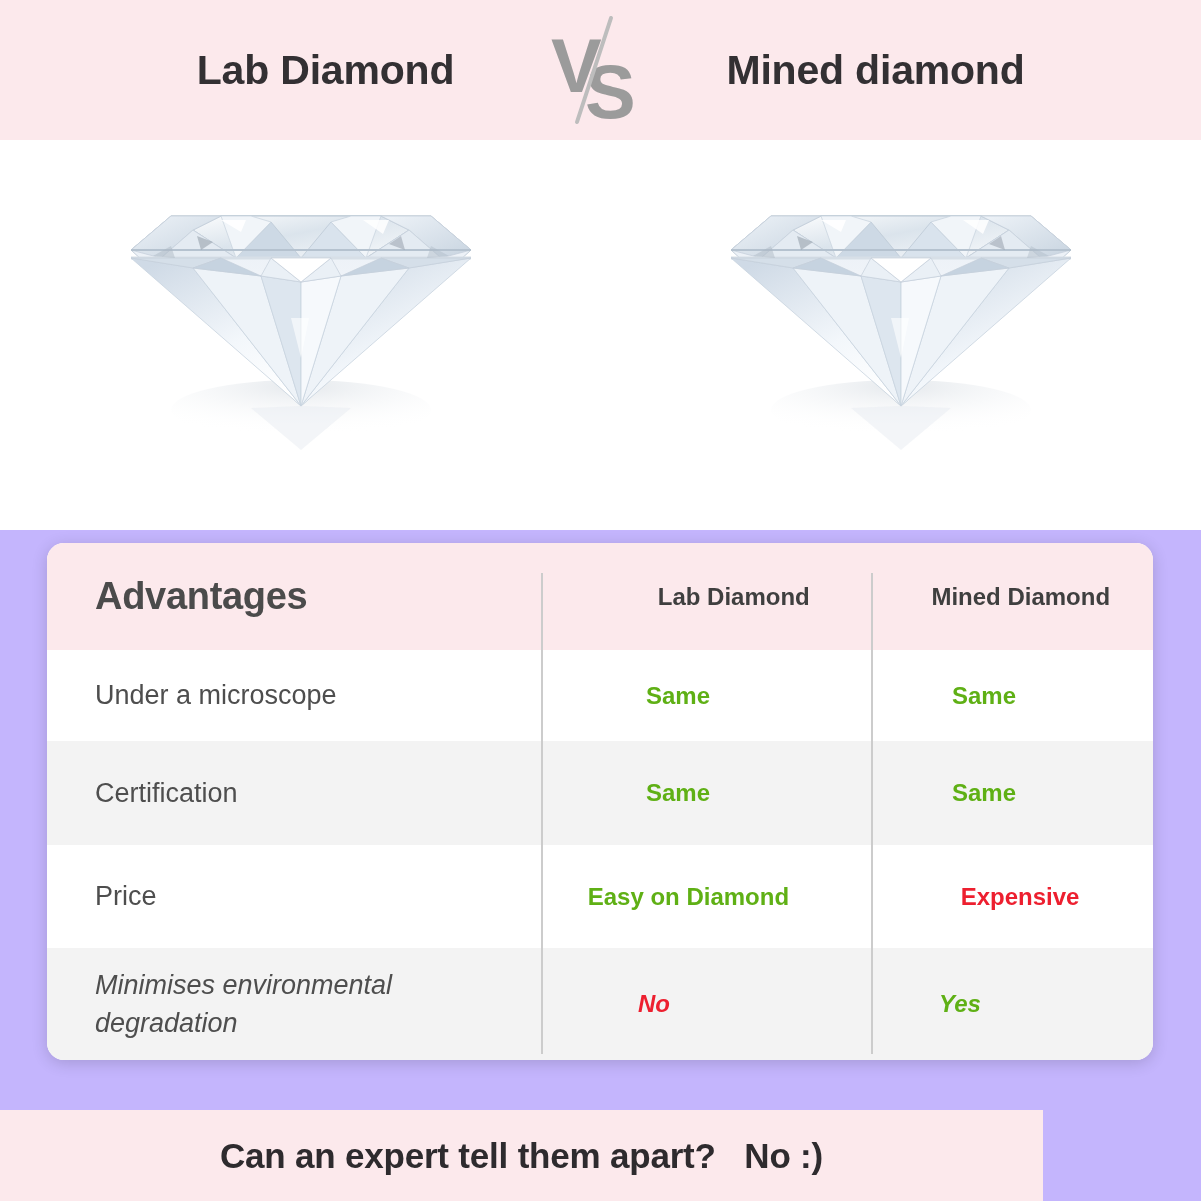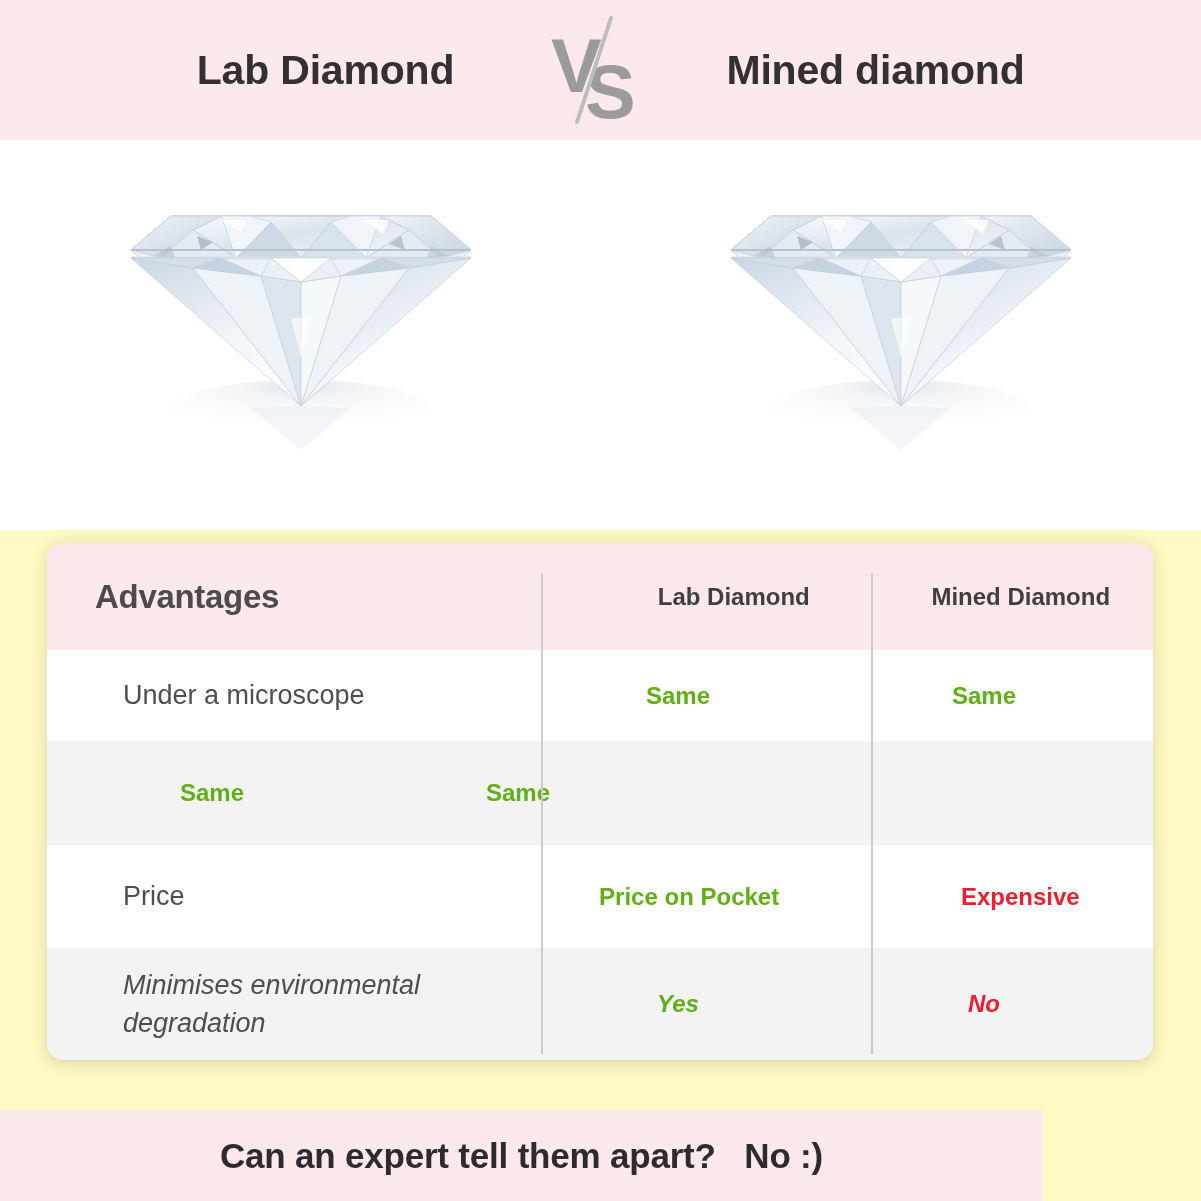--- a/index.html
+++ b/index.html
@@ -2,21 +2,21 @@
 <html><head>
 <meta charset="utf-8">
 <style>
   * { box-sizing: border-box; margin: 0; padding: 0; }
   html, body {
     width: 1201px; height: 1201px;
     background: #ffffff;
     font-family: "Liberation Sans", sans-serif;
     overflow: hidden;
   }
-  .page { position: relative; width: 1201px; height: 1201px; background: #fef9c3; }
+  .page { position: relative; width: 1201px; height: 1201px; background: #c4b5fd; }
 
   
   .top-band {
     position: absolute; left: 0; top: 0; width: 1201px; height: 140px;
     background: #fce9ec;
     display: flex; align-items: center; justify-content: center;
   }
   .top-title {
     font-size: 41px; font-weight: bold; color: #333033;
     letter-spacing: -0.2px; white-space: nowrap;
@@ -45,39 +45,39 @@
     background: #ffffff; border-radius: 17px;
     box-shadow: 0 3px 16px rgba(0,0,0,0.16);
     overflow: hidden;
   }
   .thead {
     height: 107px; background: #fce9ec;
     display: flex; align-items: center;
   }
   .th-adv {
     width: 564px; padding-left: 48px;
-    font-size: 33px; font-weight: bold; color: #4b4b4b;
+    font-size: 38px; font-weight: bold; color: #4b4b4b;
     letter-spacing: -0.3px;
   }
   .th-col {
     width: 330px; text-align: center;
     font-size: 24px; font-weight: bold; color: #3f3f3f;
   }
   .th-col.first { width: 330px; }
   .th-col.second { width: 282px; }
 
   .trow { display: flex; align-items: center; background: #ffffff; }
   .trow.alt { background: #f3f3f3; }
   .trow.r1 { height: 91px; }
   .trow.r2 { height: 104px; }
   .trow.r3 { height: 103px; gap: 43px; }
   .trow.r4 { height: 112px; font-style: italic; }
 
   .td-label {
-    width: 466px; padding-left: 76px; padding-right: 10px;
+    width: 466px; padding-left: 48px; padding-right: 10px;
     font-size: 27px; color: #4e4e4e; line-height: 1.42;
   }
   .td-val {
     text-align: center; font-size: 24px; font-weight: bold;
   }
   .td-val.c1 { width: 330px; }
   .td-val.c2 { width: 282px; }
   .val-good { color: #5fb015; }
   .val-bad  { color: #ed1f2f; }
 
@@ -246,34 +246,35 @@
       <div class="th-col second">Mined Diamond</div>
     </div>
 
     <div class="trow r1">
       <div class="td-label">Under a microscope</div>
       <div class="td-val c1 val-good">Same</div>
       <div class="td-val c2 val-good">Same</div>
     </div>
 
     <div class="trow r2 alt">
+      <div class="td-label">Certification</div>
       <div class="td-val c1 val-good">Same</div>
       <div class="td-val c2 val-good">Same</div>
     </div>
 
     <div class="trow r3">
       <div class="td-label">Price</div>
-      <div class="td-val c1 val-good">Price on Pocket</div>
+      <div class="td-val c1 val-good">Easy on Diamond</div>
       <div class="td-val c2 val-bad">Expensive</div>
     </div>
 
     <div class="trow r4 alt">
       <div class="td-label">Minimises environmental degradation</div>
+      <div class="td-val c2 val-bad">No</div>
       <div class="td-val c1 val-good">Yes</div>
-      <div class="td-val c2 val-bad">No</div>
     </div>
 
     <div class="vdiv one"></div>
     <div class="vdiv two"></div>
   </div>
 
   <div class="bottom-band">
     <span class="bottom-text">Can an expert tell them apart?</span>
     <span class="bottom-text">&nbsp;&nbsp;&nbsp;</span>
     <span class="bottom-text">No :)</span>

